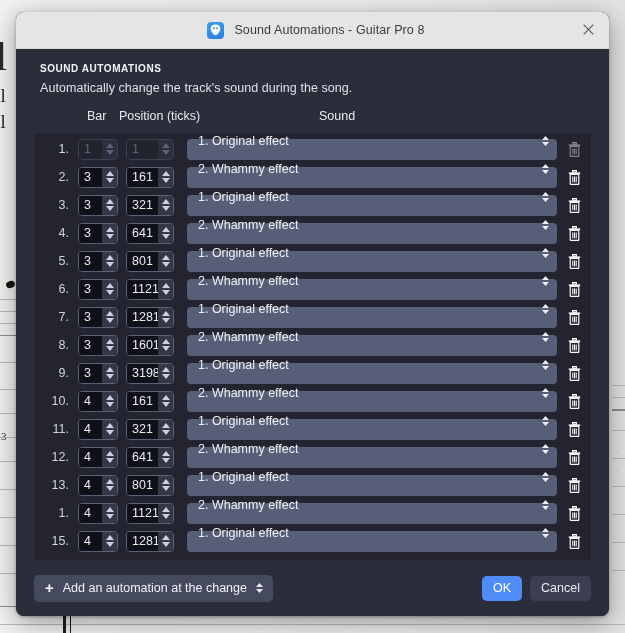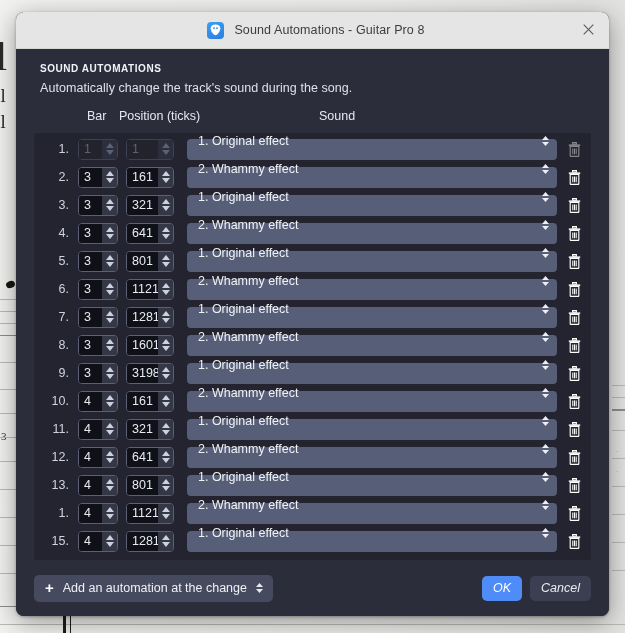--- a/index.html
+++ b/index.html
@@ -271,21 +271,20 @@
   #footer-spacer { flex: 1; }
   .dlg-btn {
     height: 25px;
     min-width: 33px;
     border-radius: 5px;
     display: flex; align-items: center; justify-content: center;
     font-size: 12.5px;
     padding: 0 11px;
     box-sizing: border-box;
     cursor: default;
-    font-style: italic;
   }
   #ok-button     { background: #4f8cf7; color: #ffffff; margin-right: 8px; }
   #cancel-button { background: #3b3f51; color: #e9ebf2; }
 </style>
 </head>
 <body>
 
 <div id="app-background">
   <div class="bg-text" style="left:-4px; top:33px; font-size:40px;">l</div>
   <div class="bg-text" style="left:-8px; top:85px; font-size:19px;">al</div>

